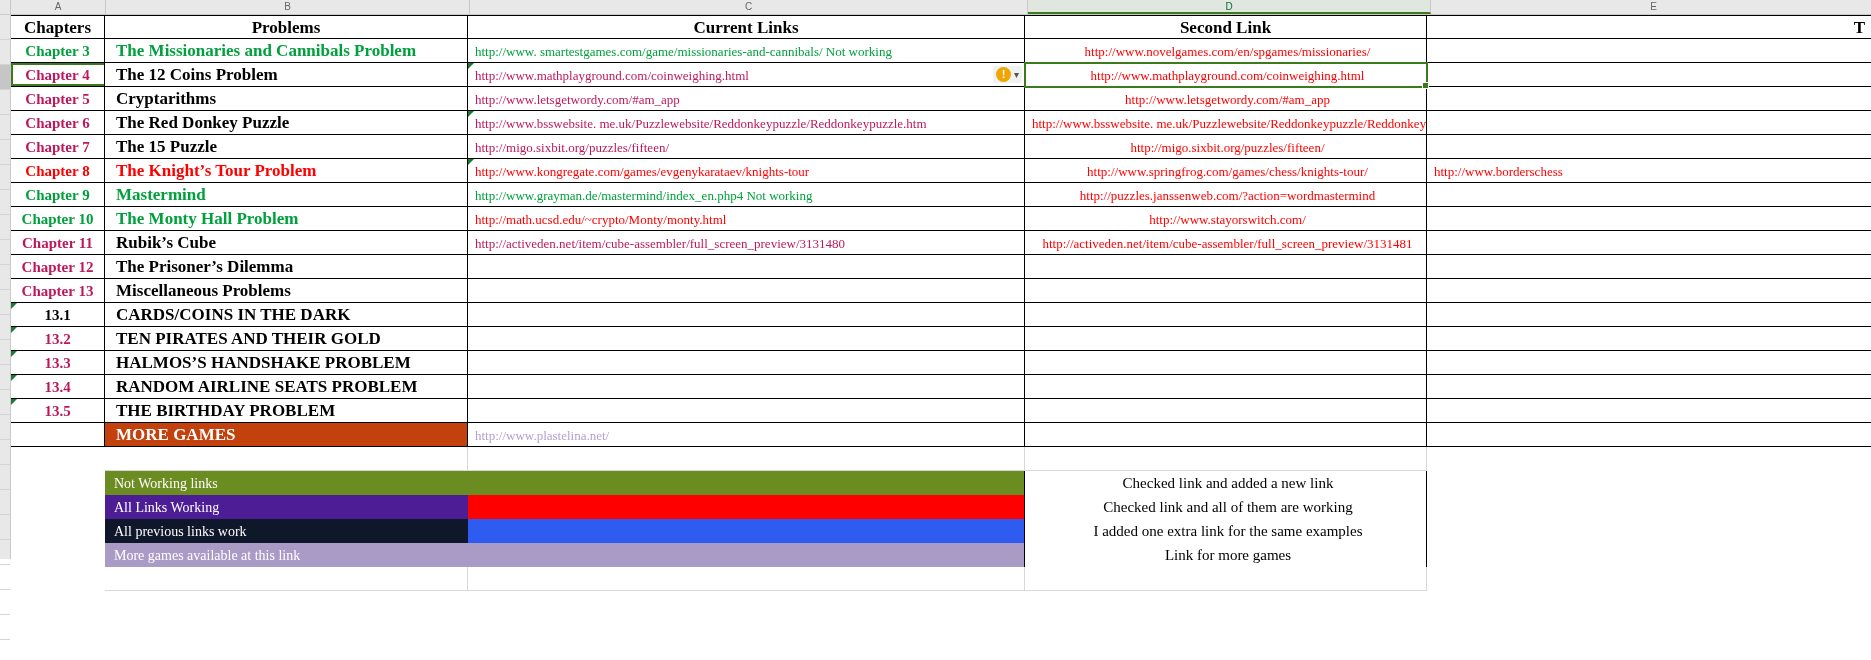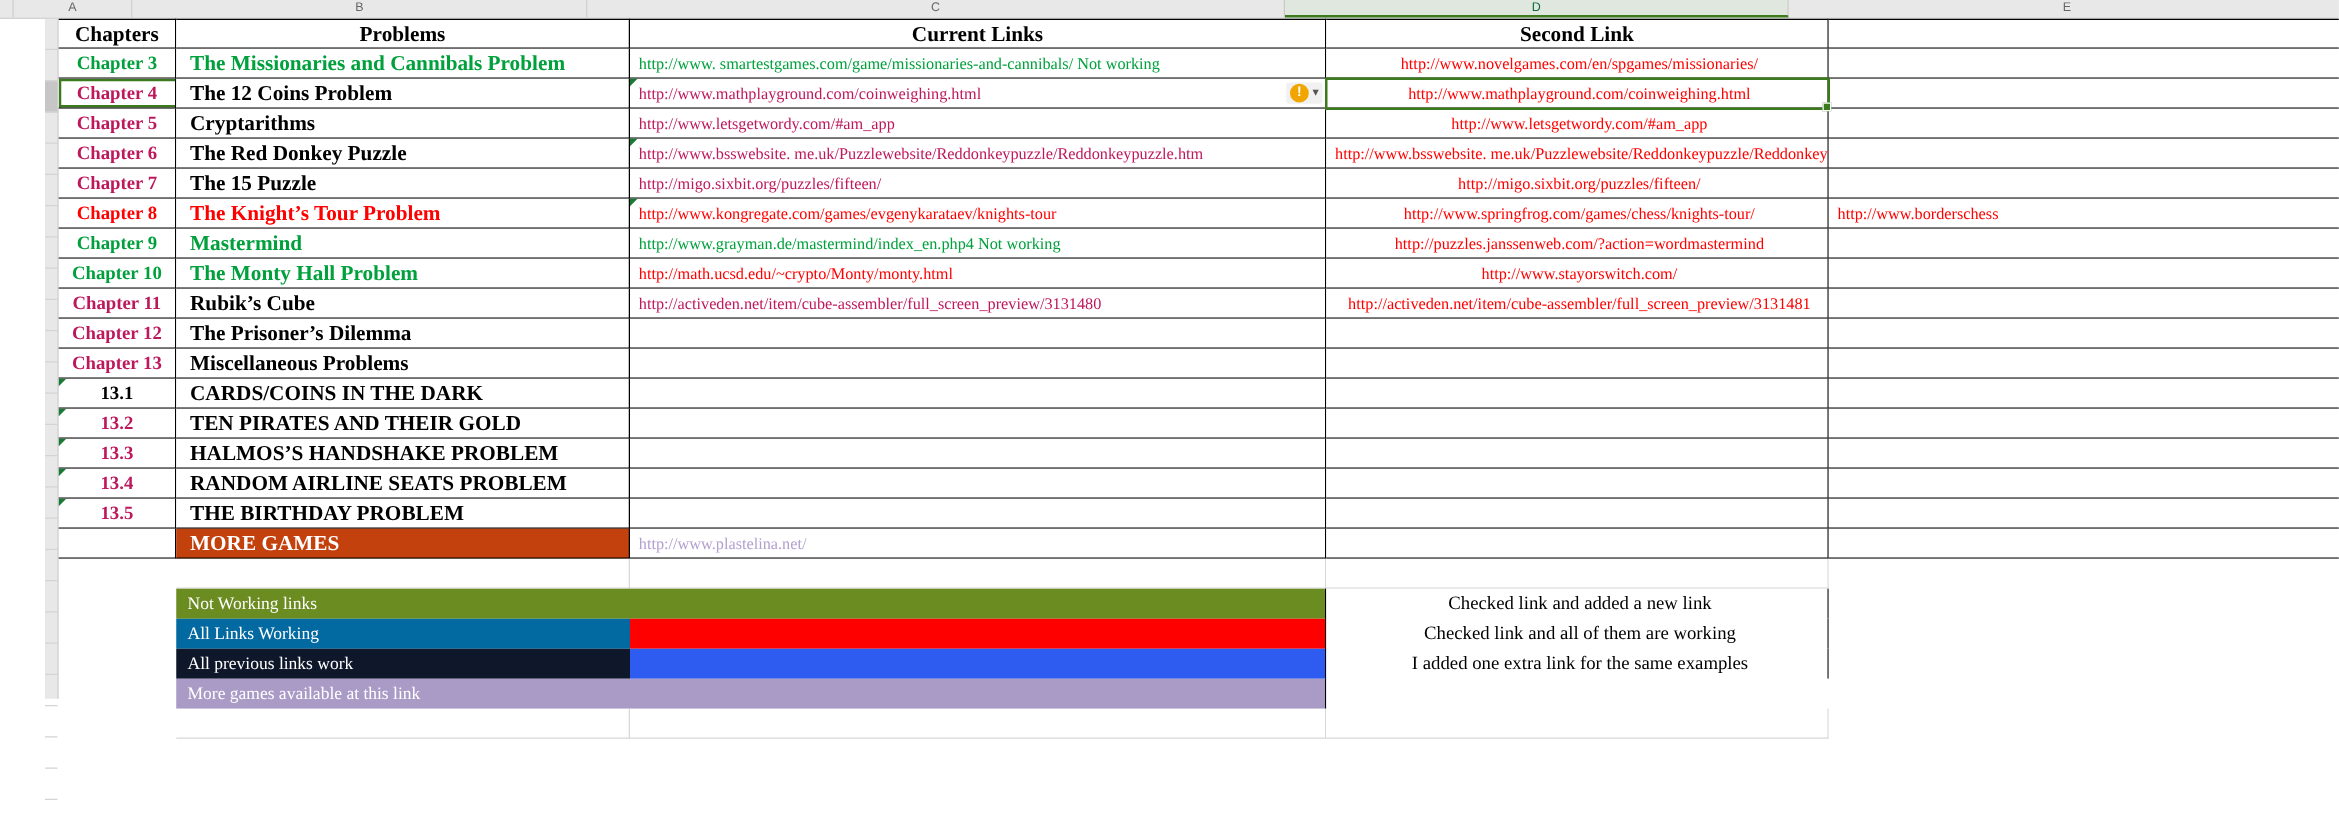--- a/index.html
+++ b/index.html
@@ -47,21 +47,20 @@
   .colhead.sel {
     color: #0b6b3a;
     border-bottom: 2px solid #3c7a1e;
     background: #dfe7df;
   }
 
   
   .grid-wrap {
     display: flex;
     height: 544px;
-    margin-left: 36px;
   }
   .rowhead-col {
     flex: 0 0 10px;
     width: 10px;
     background: #e8e8e8;
     border-right: 1px solid #c9c9c9;
   }
   .rowhead {
     height: 24px;
     border-bottom: 1px solid #d4d4d4;
@@ -402,36 +401,37 @@
       <div id="legend-rows">
           <div class="row">
             <div class="cell cA nb"></div>
             <div class="cell cB" style="background: rgb(107, 140, 33); border-right: none; border-bottom: none;"><span class="legend-swatch">Not Working links</span></div>
             <div class="cell cC" style="background: rgb(107, 140, 33); border-right: 1px solid rgb(0, 0, 0); border-bottom: none;"></div>
             <div class="cell cD" style="border-right: 1px solid rgb(0, 0, 0); border-bottom: none;"><span class="legend-desc">Checked link and added a new link</span></div>
             <div class="cell cE nb"></div>
           </div>
           <div class="row">
             <div class="cell cA nb"></div>
-            <div class="cell cB" style="background: #0369a1; border-right: none; border-bottom: none;"><span class="legend-swatch">All Links Working</span></div>
+            <div class="cell cB" style="background: #4c1d95; border-right: none; border-bottom: none;"><span class="legend-swatch">All Links Working</span></div>
             <div class="cell cC" style="background: rgb(254, 0, 0); border-right: 1px solid rgb(0, 0, 0); border-bottom: none;"></div>
             <div class="cell cD" style="border-right: 1px solid rgb(0, 0, 0); border-bottom: none;"><span class="legend-desc">Checked link and all of them are working</span></div>
             <div class="cell cE nb"></div>
           </div>
           <div class="row">
             <div class="cell cA nb"></div>
             <div class="cell cB" style="background: #0f172a; border-right: none; border-bottom: none;"><span class="legend-swatch">All previous links work</span></div>
             <div class="cell cC" style="background: rgb(47, 92, 240); border-right: 1px solid rgb(0, 0, 0); border-bottom: none;"></div>
             <div class="cell cD" style="border-right: 1px solid rgb(0, 0, 0); border-bottom: none;"><span class="legend-desc">I added one extra link for the same examples</span></div>
             <div class="cell cE nb"></div>
           </div>
           <div class="row">
             <div class="cell cA nb"></div>
             <div class="cell cB" style="background: rgb(169, 154, 198); border-right: none; border-bottom: none;"><span class="legend-swatch">More games available at  this link</span></div>
             <div class="cell cC" style="background: rgb(169, 154, 198); border-right: 1px solid rgb(0, 0, 0); border-bottom: none;"></div>
+            <div class="cell cD" style="border-right: 1px solid rgb(0, 0, 0); border-bottom: none;"><span class="legend-desc">Link for more games</span></div>
             <div class="cell cE nb"></div>
           </div>
         </div>
 
       <div class="row">
         <div class="cell cA nb"></div>
         <div class="cell cB light-b"></div>
         <div class="cell cC light-b"></div>
         <div class="cell cD light-b"></div>
         <div class="cell cE nb"></div>

